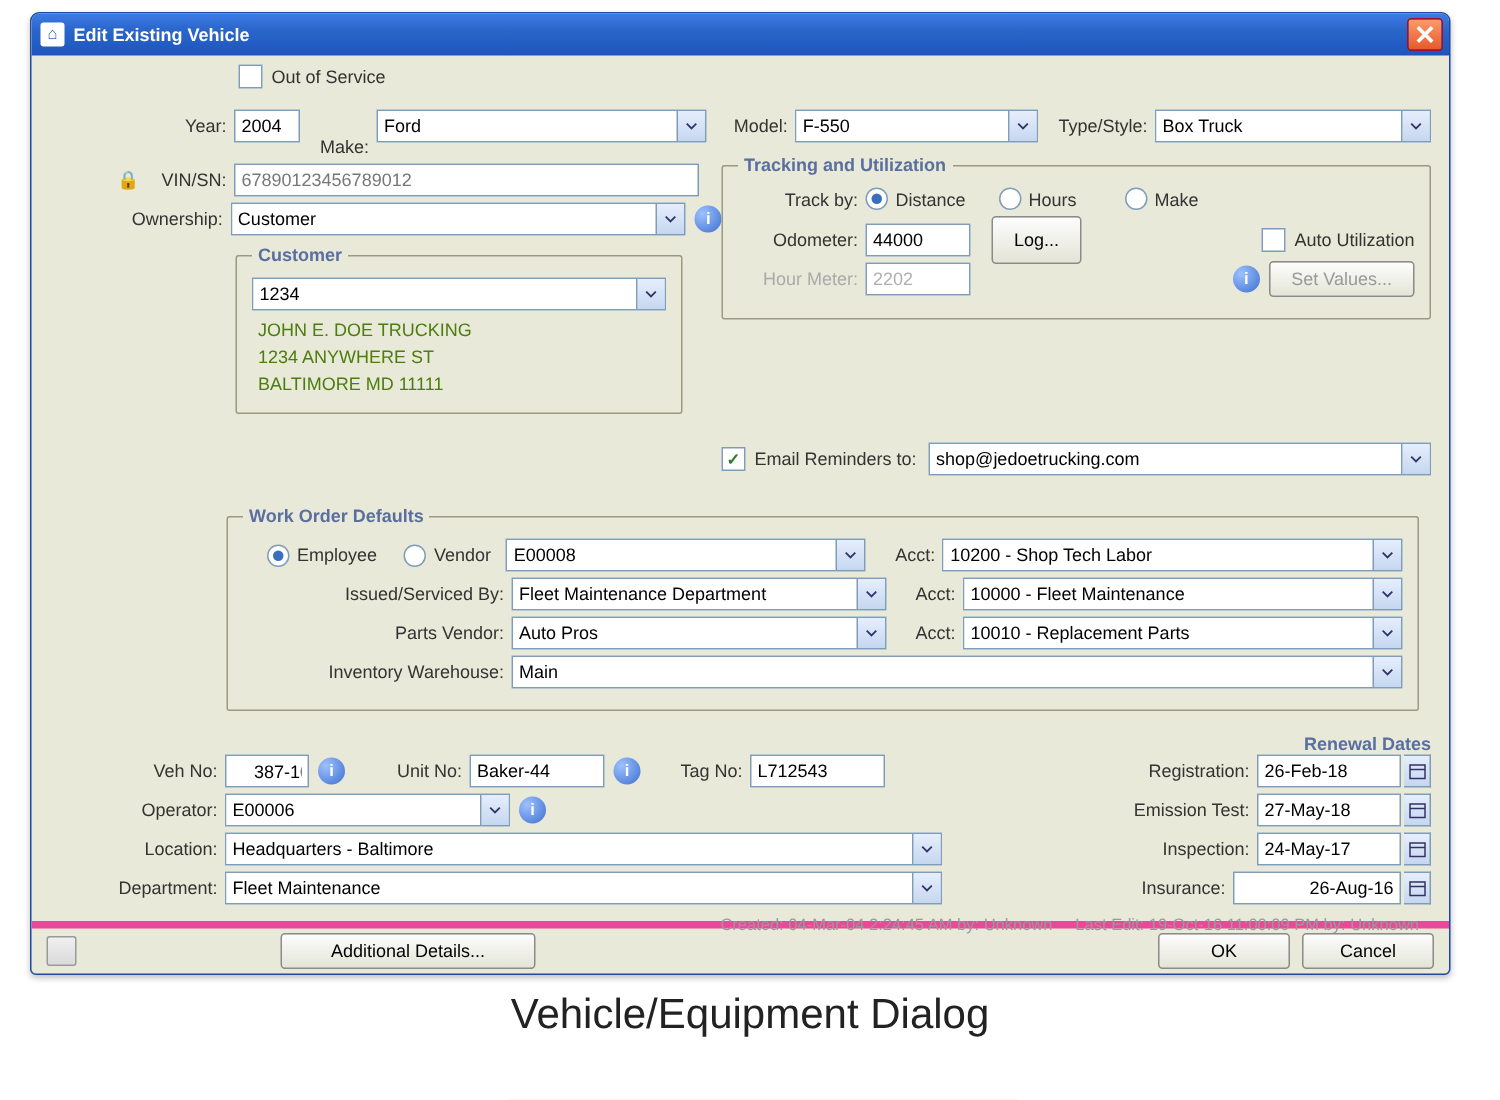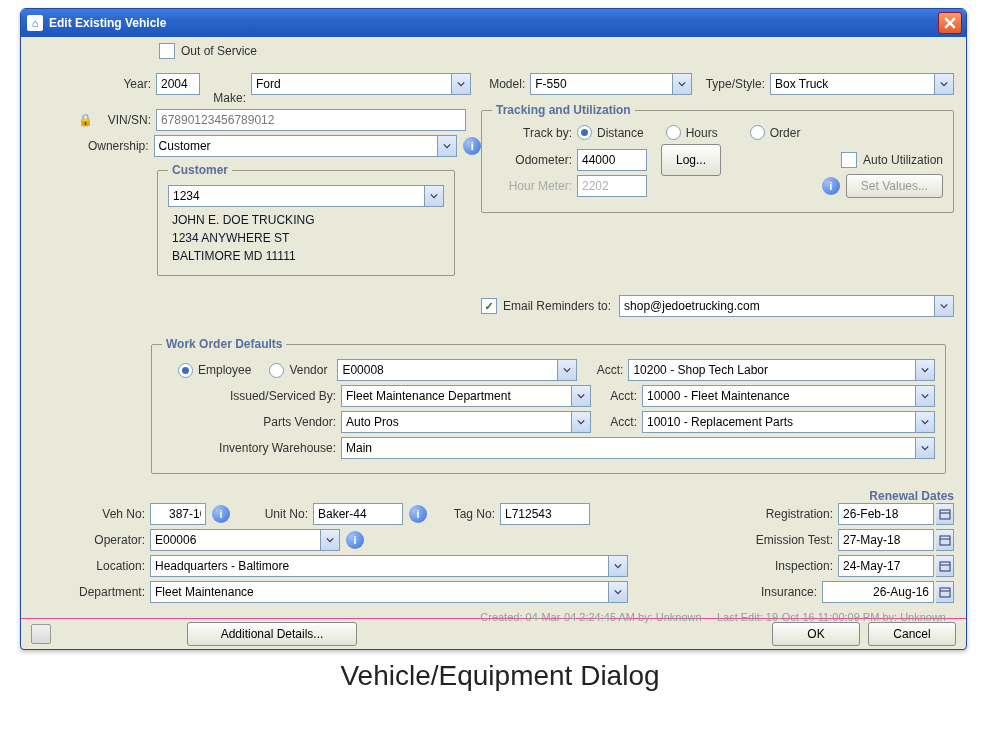--- a/index.html
+++ b/index.html
@@ -38,29 +38,29 @@
 .checkbox.checked::after{content:"✓";color:#2a7a2a;font-weight:bold;font-size:11px;}
 .radio{width:13px;height:13px;border:1px solid var(--field-border);border-radius:50%;background:#fff;display:inline-flex;align-items:center;justify-content:center;margin-right:3px;cursor:pointer;}
 .radio.checked::after{content:"";width:7px;height:7px;border-radius:50%;background:#3a6fbf;}
 
 fieldset{border:1px solid #9a9a80;border-radius:2px;margin:0;padding:8px 10px 10px 10px;}
 legend{color:var(--legend);font-weight:bold;padding:0 4px;}
 
 .btn{height:24px;border:1px solid #8a8a8a;background:linear-gradient(to bottom,#fdfdfd,#e3e4d6);border-radius:3px;padding:0 14px;font:inherit;cursor:pointer;}
 .btn.disabled{color:#999;cursor:default;}
 
-.statusbar{height:30px;border-top:1px solid #ec4899;display:flex;align-items:center;padding:0 10px;gap:8px;}
+.statusbar{height:30px;border-top:5px solid #ec4899;display:flex;align-items:center;padding:0 10px;gap:8px;}
 .statusbar .sq{width:18px;height:18px;background:linear-gradient(to bottom,#f0f0f0,#dadada);border:1px solid #999;border-radius:2px;}
 .audittxt{color:#999;text-align:right;font-size:11px;padding:4px 8px 0 0;}
 
 .caption{position:absolute;left:0;width:1000px;top:660px;text-align:center;font-size:28px;color:#222;}
 
 .col-left{position:absolute;left:10px;top:6px;width:450px;}
 
-.cust-addr{color:#0f172a;line-height:1.5;padding:4px 4px 0 4px;}
+.cust-addr{color:#4d7c0f;line-height:1.5;padding:4px 4px 0 4px;}
 .wod{position:absolute;left:130px;top:300px;right:20px;}
 .lower{position:absolute;left:10px;top:466px;right:12px;}
 .renewal-hdr{position:absolute;right:12px;top:452px;font-weight:bold;color:var(--legend);}
 .datebtn{border:1px solid var(--field-border);border-left:0;height:22px;box-sizing:border-box;}
 .datebtn svg{width:12px;height:12px;}
 </style>
 </head>
 <body>
 <div class="stage">
 
@@ -158,21 +158,21 @@
     <div style="position:absolute;left:460px;top:66px;right:12px;">
       <fieldset>
         <legend>Tracking and Utilization</legend>
         <div class="row">
           <label class="rlabel" style="width:80px;">Track by:</label>
           <span class="radio checked"></span>
               <span style="margin-right:20px;">Distance</span>
           <span class="radio"></span>
               <span style="margin-right:30px;">Hours</span>
           <span class="radio"></span>
-              <span>Order</span>
+              <span>Make</span>
         </div>
         <div class="row">
           <label class="rlabel" style="width:80px;">Odometer:</label>
           <input type="text" style="width: 70px;" value="44000">
           <button class="btn" style="margin-left:12px;height:32px;">Log...</button>
           <span style="flex:1;"></span>
           <span class="checkbox"></span>
           <span>Auto Utilization</span>
         </div>
         <div class="row" style="margin-top:-6px;">

